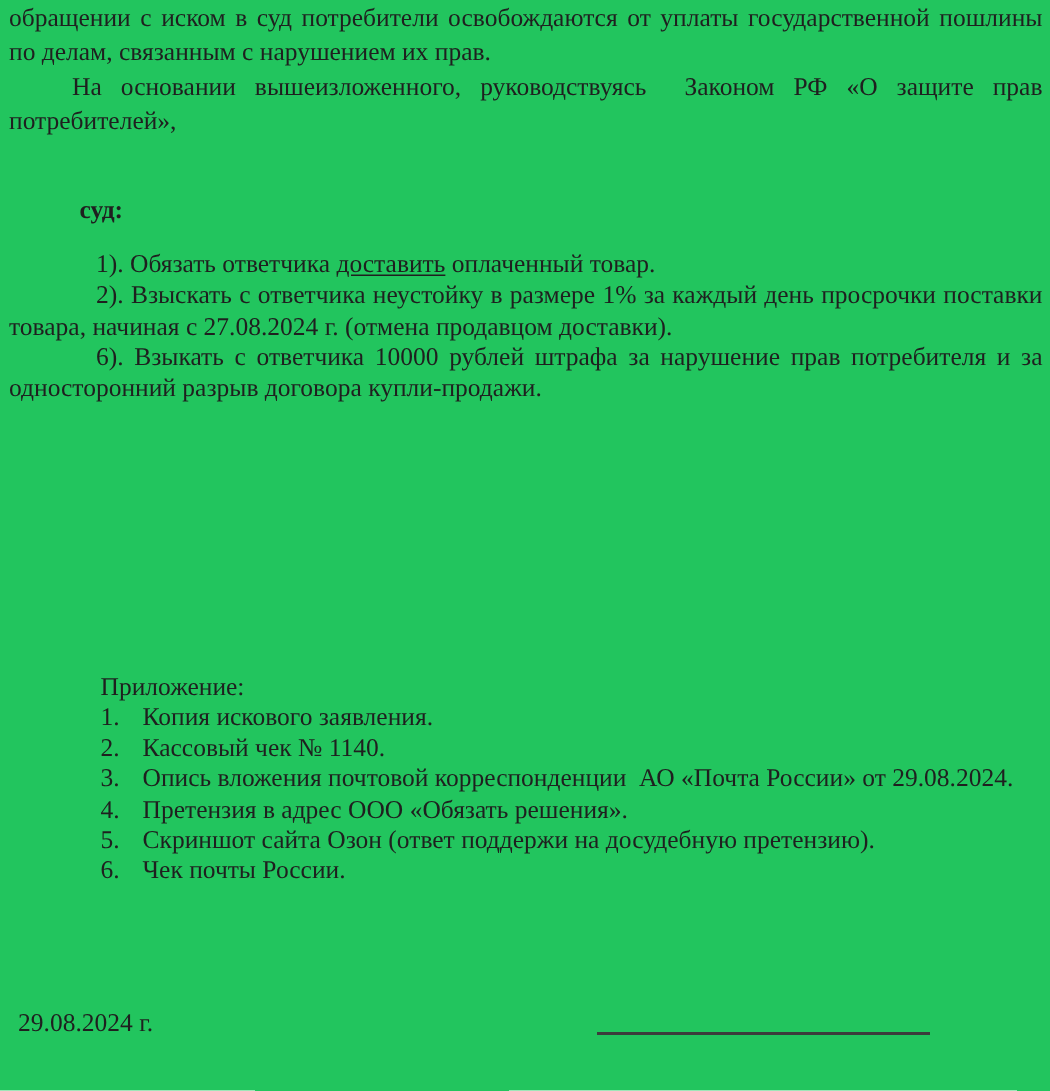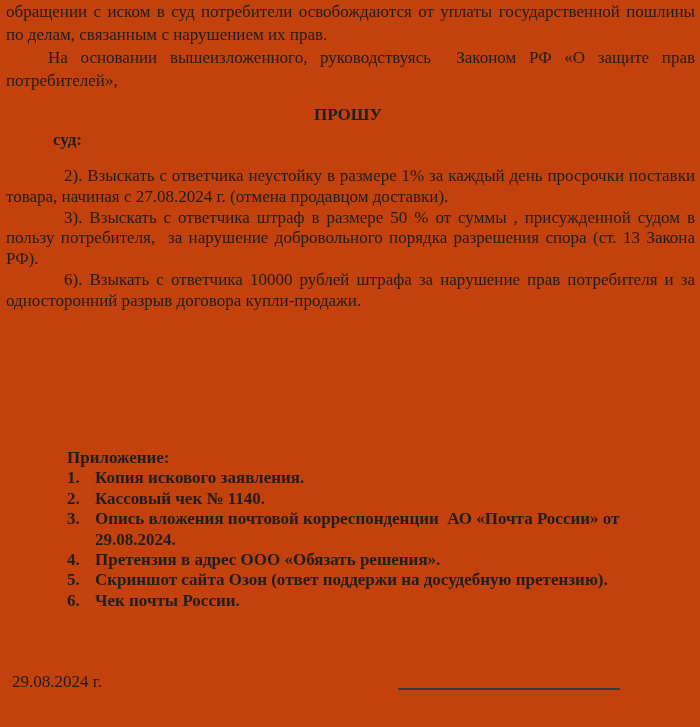--- a/index.html
+++ b/index.html
@@ -1,20 +1,20 @@
 <!DOCTYPE html>
 <html><head>
 <meta charset="utf-8">
 <style>
   html, body { margin: 0; padding: 0; background: #ffffff; }
   .page {
     position: relative;
     width: 700px;
     height: 727px;
-    background: #c2410c;
+    background: #22c55e;
     font-family: "Liberation Serif", "DejaVu Serif", serif;
     font-size: 17px;
     color: #1f1f1f;
     overflow: hidden;
   }
   .intro {
     position: absolute;
     top: 0px;
     left: 6px;
     width: 689px;
@@ -46,21 +46,20 @@
     line-height: 20.8px;
   }
   .demands p { margin: 0; text-align: justify; text-indent: 58px; }
   .u { text-decoration: underline; text-underline-offset: 2px; }
   .attachments {
     position: absolute;
     top: 448px;
     left: 67px;
     width: 630px;
     line-height: 20.4px;
-    font-weight: bold;
   }
   .att-title { margin: 0; }
   .att-row { display: flex; }
   .att-num { flex: 0 0 28px; width: 28px; }
   .att-text { flex: 1; }
   .footer-date {
     position: absolute;
     top: 671px;
     left: 12px;
     line-height: 21px;
@@ -77,27 +76,26 @@
 </head>
 <body>
 
 <div class="page">
 
   <div class="intro">
     <p>обращении с иском в суд потребители освобождаются от уплаты государственной пошлины по делам, связанным с нарушением их прав.</p>
     <p class="p-indent">На основании вышеизложенного, руководствуясь &nbsp;Законом РФ «О защите прав потребителей»,</p>
   </div>
 
-  <div class="heading">ПРОШУ</div>
 
   <div class="addressee">суд:</div>
 
   <div class="demands">
+    <p><span>1). Обязать ответчика </span><span class="u">доставить</span><span> оплаченный товар.</span></p>
     <p>2). Взыскать с ответчика неустойку в размере 1% за каждый день просрочки поставки товара, начиная с 27.08.2024 г. (отмена продавцом доставки).</p>
-    <p>3). Взыскать с ответчика штраф в размере 50 % от суммы , присужденной судом в пользу потребителя, &nbsp;за нарушение добровольного порядка разрешения спора (ст. 13 Закона РФ).</p>
     <p>6). Взыкать с ответчика 10000 рублей штрафа за нарушение прав потребителя и за односторонний разрыв договора купли-продажи.</p>
   </div>
 
   <div class="attachments">
     <p class="att-title">Приложение:</p>
     <div class="att-row">
       <span class="att-num">1.</span>
       <span class="att-text">Копия искового заявления.</span>
     </div>
     <div class="att-row">

